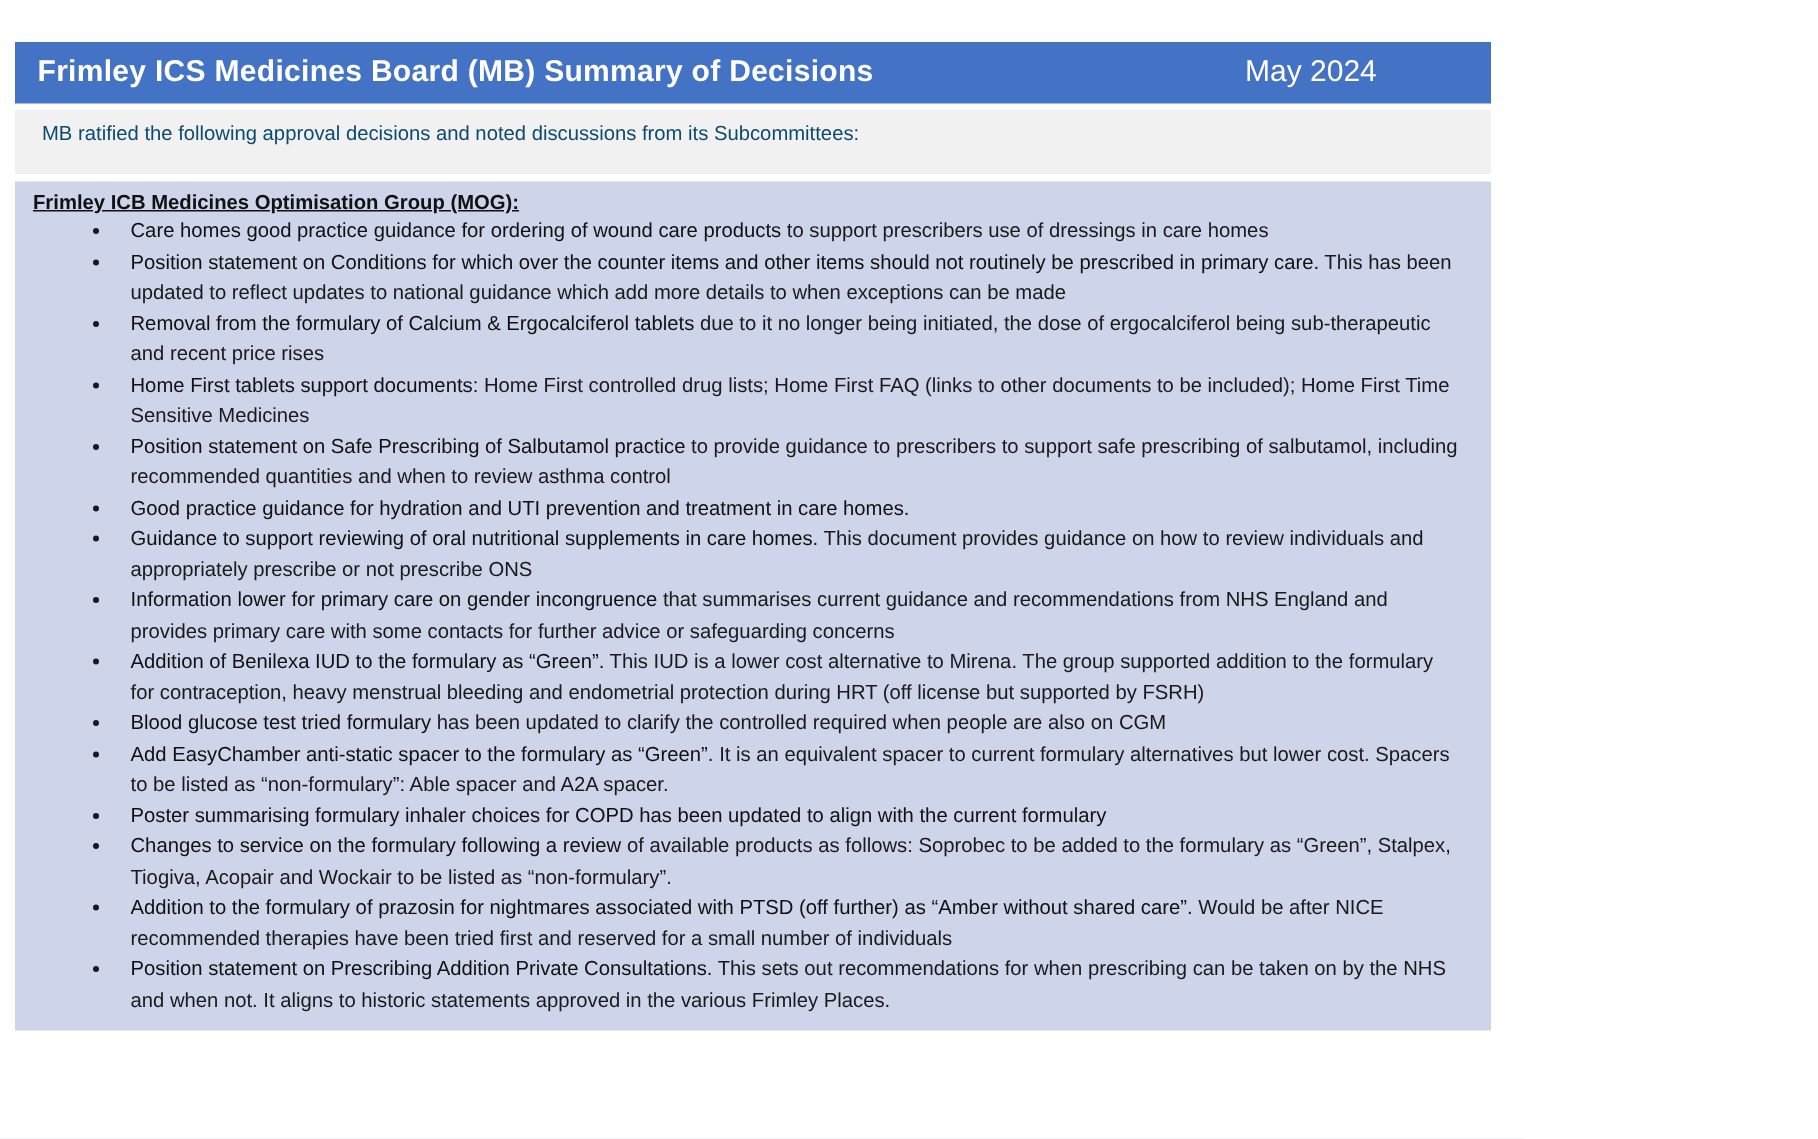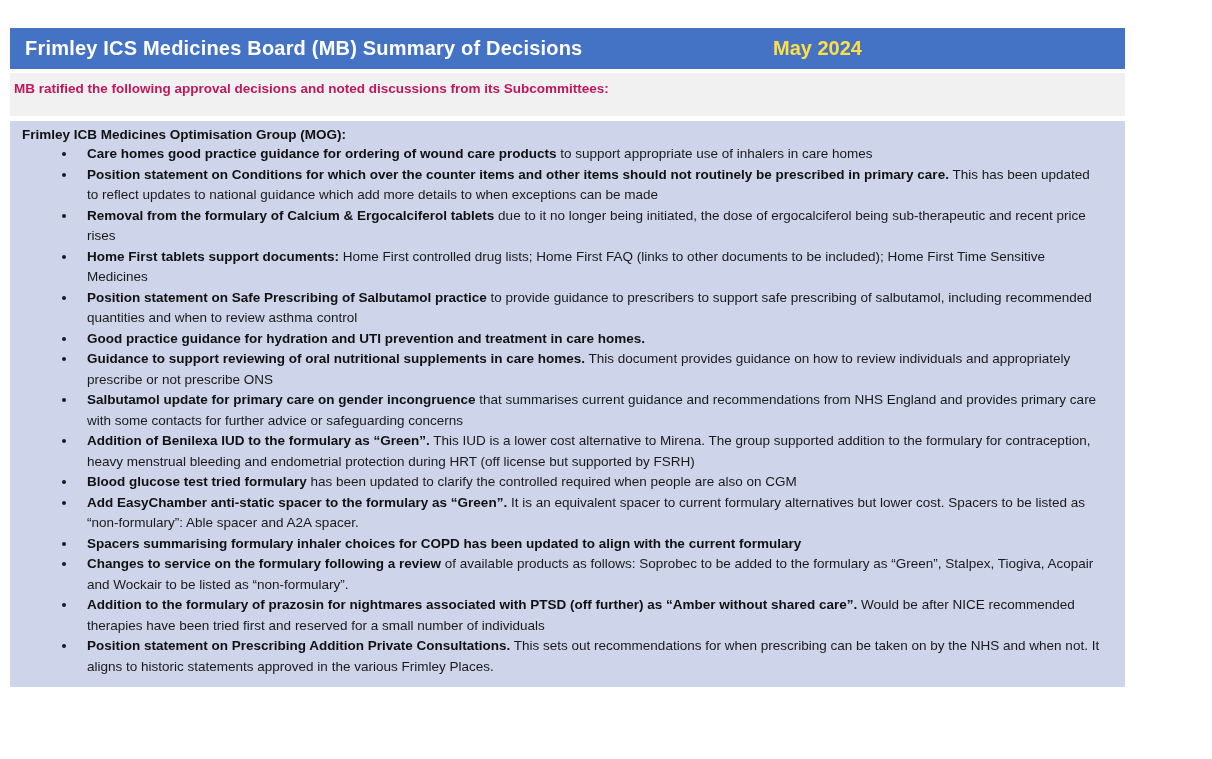--- a/index.html
+++ b/index.html
@@ -10,134 +10,134 @@
     font-family: "Liberation Sans", sans-serif;
     overflow: hidden;
   }
   .page {
     position: relative;
     width: 1212px;
     height: 759px;
   }
   .band {
     margin-left: 10px;
-    width: 1115px;
+    width: 984px;
   }
   .header-bar {
     position: relative;
     margin-top: 28px;
     height: 41px;
     background: #4472C4;
     display: flex;
     align-items: center;
   }
   .header-title {
     color: #ffffff;
     font-size: 20px;
     font-weight: bold;
     padding-left: 15px;
     letter-spacing: 0.2px;
   }
   .header-date {
     position: absolute;
-    left: 763px;
+    left: 820px;
     top: 0;
     height: 100%;
     display: flex;
     align-items: center;
-    color: #fde047;
+    color: #ffffff;
     font-size: 20px;
-    font-weight: bold;
+    font-weight: normal;
   }
   .intro-box {
     margin-top: 4px;
     height: 43px;
     background: #F1F1F1;
-    padding: 8px 12px 0 4px;
-    color: #be185d;
+    padding: 8px 12px 0 18px;
+    color: #0c4a6e;
     font-size: 13.5px;
-    font-weight: bold;
   }
   .mog-section {
     margin-top: 5px;
     min-height: 552px;
     background: #CED4E9;
     padding: 6px 22px 10px 12px;
     color: #1A1A1A;
   }
   .mog-heading {
     font-size: 13.5px;
     font-weight: bold;
     color: #111111;
+    text-decoration: underline;
   }
   .mog-list {
     list-style: disc;
     margin: 2px 0 0 0;
     padding-left: 55px;
   }
   .mog-list li {
     font-size: 13.5px;
     line-height: 20.5px;
     padding-left: 10px;
     color: #1A1A1A;
   }
-  .b { font-weight: bold; color: #111111; text-align: right; }
+  .b { font-weight: normal; color: #111111; text-align: right; }
 </style>
 </head>
 <body>
 
 <div class="page">
 
   <div class="band header-bar" style="background-color: rgb(68, 114, 196);">
     <span class="header-title">Frimley ICS Medicines Board (MB) Summary of Decisions</span>
     <span class="header-date">May 2024</span>
   </div>
 
   <div class="band intro-box" style="background-color: rgb(241, 241, 241);">
     <span>MB ratified the following approval decisions and noted discussions from its Subcommittees:</span>
   </div>
 
   <div class="band mog-section" style="background-color: rgb(206, 212, 233);">
     <div class="mog-heading">Frimley ICB Medicines Optimisation Group (MOG):</div>
     <ul class="mog-list">
         <li>
-    <span class="b">Care homes good practice guidance for ordering of wound care products</span><span> to support appropriate use of inhalers in care homes</span>
+    <span class="b">Care homes good practice guidance for ordering of wound care products</span><span> to support prescribers use of dressings in care homes</span>
   </li>
         <li>
     <span class="b">Position statement on Conditions for which over the counter items and other items should not routinely be prescribed in primary care.</span><span> This has been updated to reflect updates to national guidance which add more details to when exceptions can be made</span>
   </li>
         <li>
     <span class="b">Removal from the formulary of Calcium &amp; Ergocalciferol tablets</span><span> due to it no longer being initiated, the dose of ergocalciferol being sub-therapeutic and recent price rises</span>
   </li>
         <li>
     <span class="b">Home First tablets support documents:</span><span> Home First controlled drug lists; Home First FAQ (links to other documents to be included); Home First Time Sensitive Medicines</span>
   </li>
         <li>
     <span class="b">Position statement on Safe Prescribing of Salbutamol practice</span><span> to provide guidance to prescribers to support safe prescribing of salbutamol, including recommended quantities and when to review asthma control</span>
   </li>
         <li>
     <span class="b">Good practice guidance for hydration and UTI prevention and treatment in care homes.</span><span></span>
   </li>
         <li>
     <span class="b">Guidance to support reviewing of oral nutritional supplements in care homes.</span><span> This document provides guidance on how to review individuals and appropriately prescribe or not prescribe ONS</span>
   </li>
         <li>
-    <span class="b">Salbutamol update for primary care on gender incongruence</span><span> that summarises current guidance and recommendations from NHS England and provides primary care with some contacts for further advice or safeguarding concerns</span>
+    <span class="b">Information lower for primary care on gender incongruence</span><span> that summarises current guidance and recommendations from NHS England and provides primary care with some contacts for further advice or safeguarding concerns</span>
   </li>
         <li>
     <span class="b">Addition of Benilexa IUD to the formulary as “Green”.</span><span> This IUD is a lower cost alternative to Mirena. The group supported addition to the formulary for contraception, heavy menstrual bleeding and endometrial protection during HRT (off license but supported by FSRH)</span>
   </li>
         <li>
     <span class="b">Blood glucose test tried formulary</span><span> has been updated to clarify the controlled required when people are also on CGM</span>
   </li>
         <li>
     <span class="b">Add EasyChamber anti-static spacer to the formulary as “Green”.</span><span> It is an equivalent spacer to current formulary alternatives but lower cost. Spacers to be listed as “non-formulary”: Able spacer and A2A spacer.</span>
   </li>
         <li>
-    <span class="b">Spacers summarising formulary inhaler choices for COPD has been updated to align with the current formulary</span><span></span>
+    <span class="b">Poster summarising formulary inhaler choices for COPD has been updated to align with the current formulary</span><span></span>
   </li>
         <li>
     <span class="b">Changes to service on the formulary following a review</span><span> of available products as follows: Soprobec to be added to the formulary as “Green”, Stalpex, Tiogiva, Acopair and Wockair to be listed as “non-formulary”.</span>
   </li>
         <li>
     <span class="b">Addition to the formulary of prazosin for nightmares associated with PTSD (off further) as “Amber without shared care”.</span><span> Would be after NICE recommended therapies have been tried first and reserved for a small number of individuals</span>
   </li>
         <li>
     <span class="b">Position statement on Prescribing Addition Private Consultations.</span><span> This sets out recommendations for when prescribing can be taken on by the NHS and when not. It aligns to historic statements approved in the various Frimley Places.</span>
   </li>

